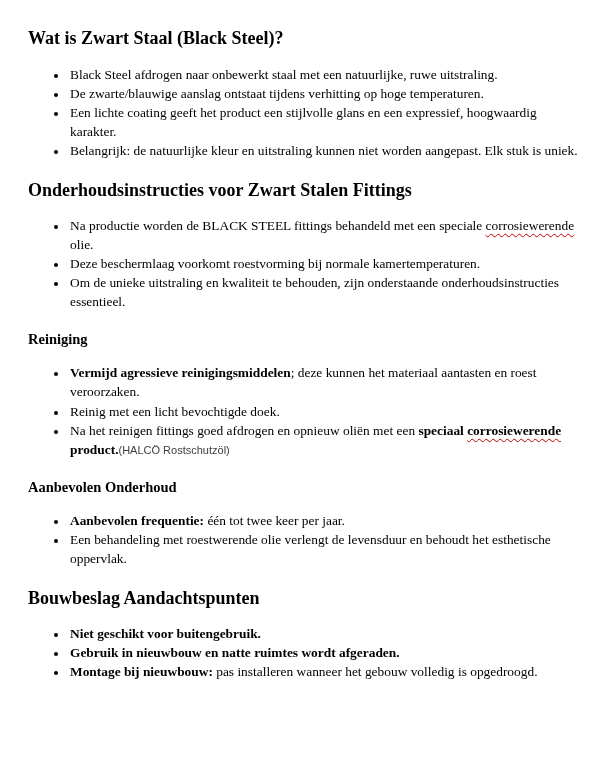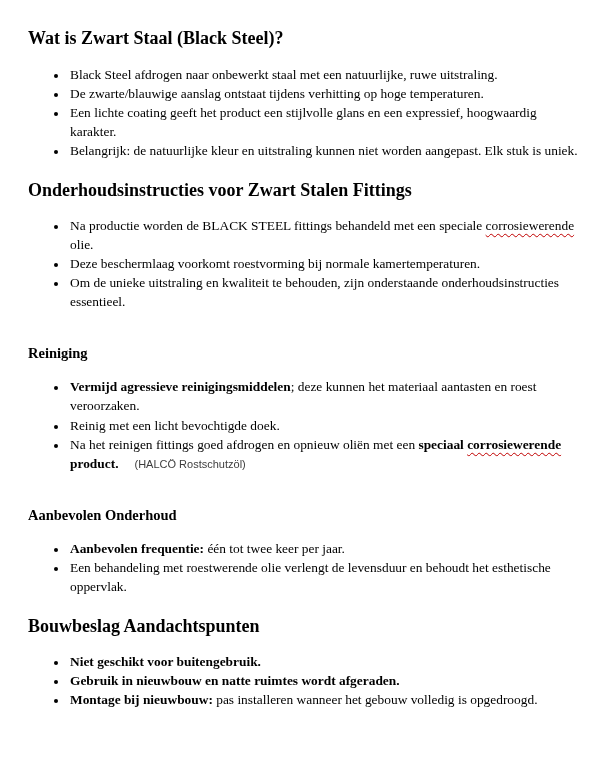--- a/index.html
+++ b/index.html
@@ -33,21 +33,21 @@
     margin: 0;
   }
   .section-heading.major {
     font-size: 18px;
     line-height: 1.25;
     margin: 19px 0 15px 0;
   }
   .section-heading.minor {
     font-size: 14.5px;
     line-height: 1.25;
-    margin: 33px 0 15px 0;
+    margin: 19px 0 15px 0;
   }
   ul.bullets {
     margin: 13px 0 13px 0;
     padding: 0 0 0 40px;
     list-style: disc outside;
   }
   ul.bullets li {
     margin: 0;
     padding-left: 2px;
   }
@@ -61,21 +61,21 @@
     text-decoration-line: underline;
     text-decoration-style: wavy;
     text-decoration-color: #c00000;
     text-decoration-thickness: 1px;
     text-underline-offset: 3px;
   }
   .run-note {
     font-family: "Liberation Sans", "DejaVu Sans", sans-serif;
     font-size: 11px;
     color: #3d3d3d;
-    margin-left: 16px;
+    margin-left: 0;
     white-space: nowrap;
   }
 </style>
 </head>
 <body>
 
 <div class="page">
   <div id="sections-root">
       <h2 class="section-heading major">Wat is Zwart Staal (Black Steel)?</h2>
       <ul class="bullets">

